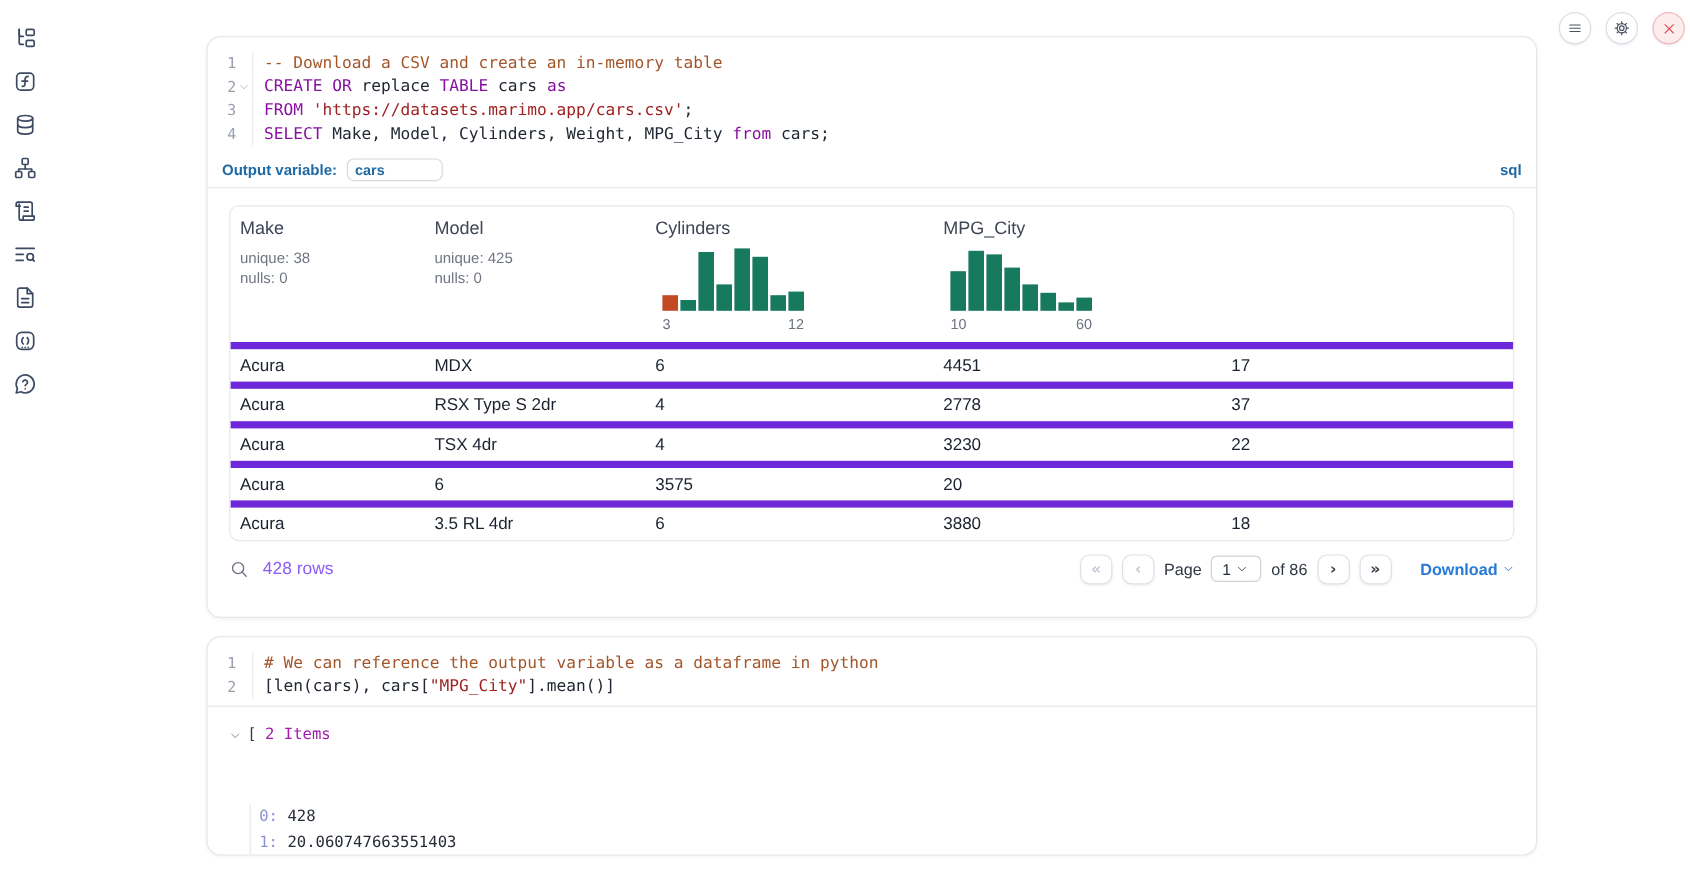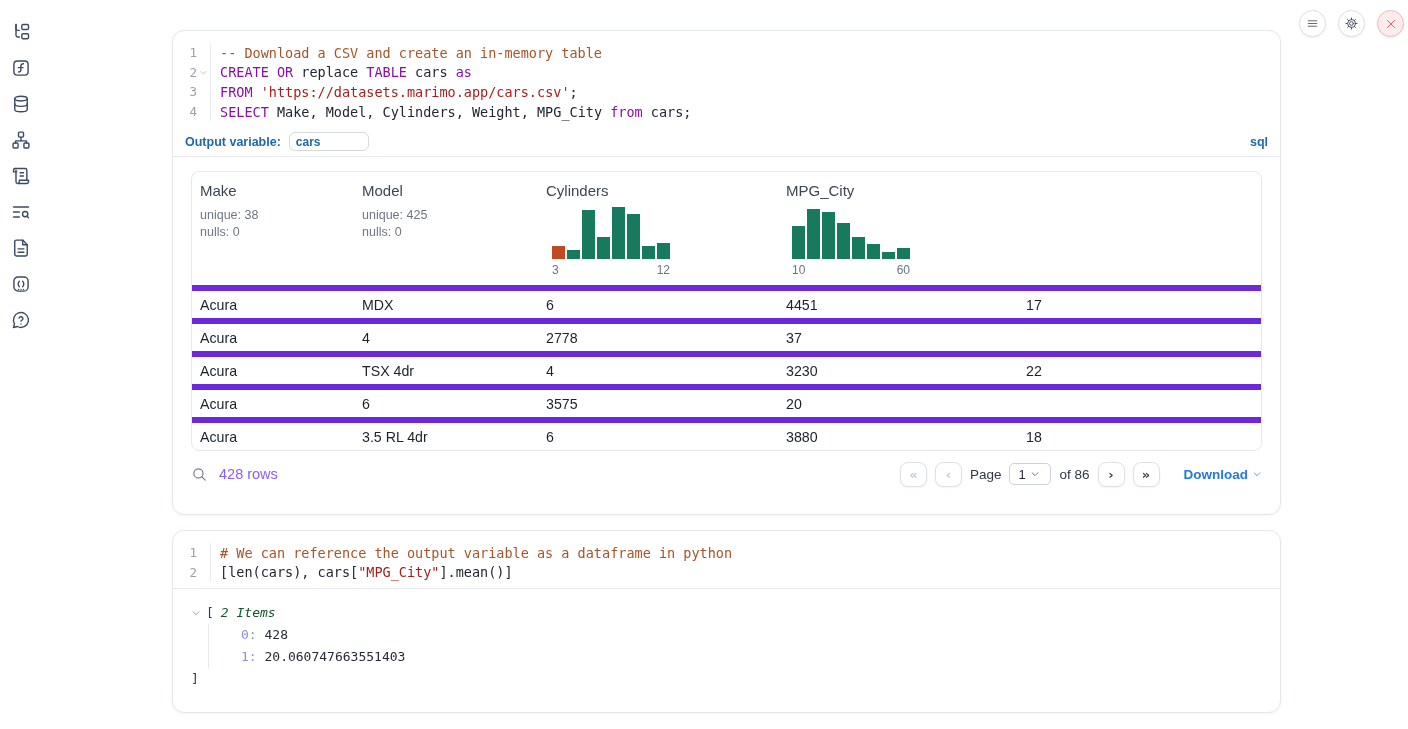--- a/index.html
+++ b/index.html
@@ -92,22 +92,22 @@
              font-size:13.5px; font-weight:600; color:var(--accent-blue,#2679d6); cursor:pointer; }
   .dl-link svg { stroke:var(--accent-blue,#2679d6); }
 
   
   .py-divider { border-top:1px solid #e7e9ee; }
   .tree { padding:13px 18px 0 18px; font-family:"DejaVu Sans Mono", monospace;
           font-size:13px; line-height:22px; color:#333c49; }
   .tree-head { display:flex; align-items:center; gap:5px; }
   .tree-head svg { stroke:#6b7280; fill:none; stroke-width:1.7; stroke-linecap:round;
                    stroke-linejoin:round; cursor:pointer; }
-  .tree-count { font-style:italic; color:#14532d; margin-left:2px; }
-  .tree-items { margin-left:17px; border-left:1px solid #e5e8ee; padding-left:32px; }
+  .tree-count { color:#a21caf; margin-left:2px; }
+  .tree-items { margin-left:17px; border-left:1px solid #e5e8ee; padding-left:7px;margin-top:46px; }
   .tree-item { }
   .tree-key { color:var(--tree-key,#8a90d9); }
   .tree-val { color:#262c36; }
   .bracket { color:#333c49; }
 </style>
 </head>
 <body>
 
 <div class="sidebar">
   <div class="sb-icon">
@@ -283,20 +283,21 @@
       <div id="table-body">
           <div class="t-row">
             <div class="td">Acura</div>
             <div class="td">MDX</div>
             <div class="td">6</div>
             <div class="td">4451</div>
             <div class="td">17</div>
           </div>
           <div class="t-row">
             <div class="td">Acura</div>
+            <div class="td">RSX Type S 2dr</div>
             <div class="td">4</div>
             <div class="td">2778</div>
             <div class="td">37</div>
           </div>
           <div class="t-row">
             <div class="td">Acura</div>
             <div class="td">TSX 4dr</div>
             <div class="td">4</div>
             <div class="td">3230</div>
             <div class="td">22</div>

